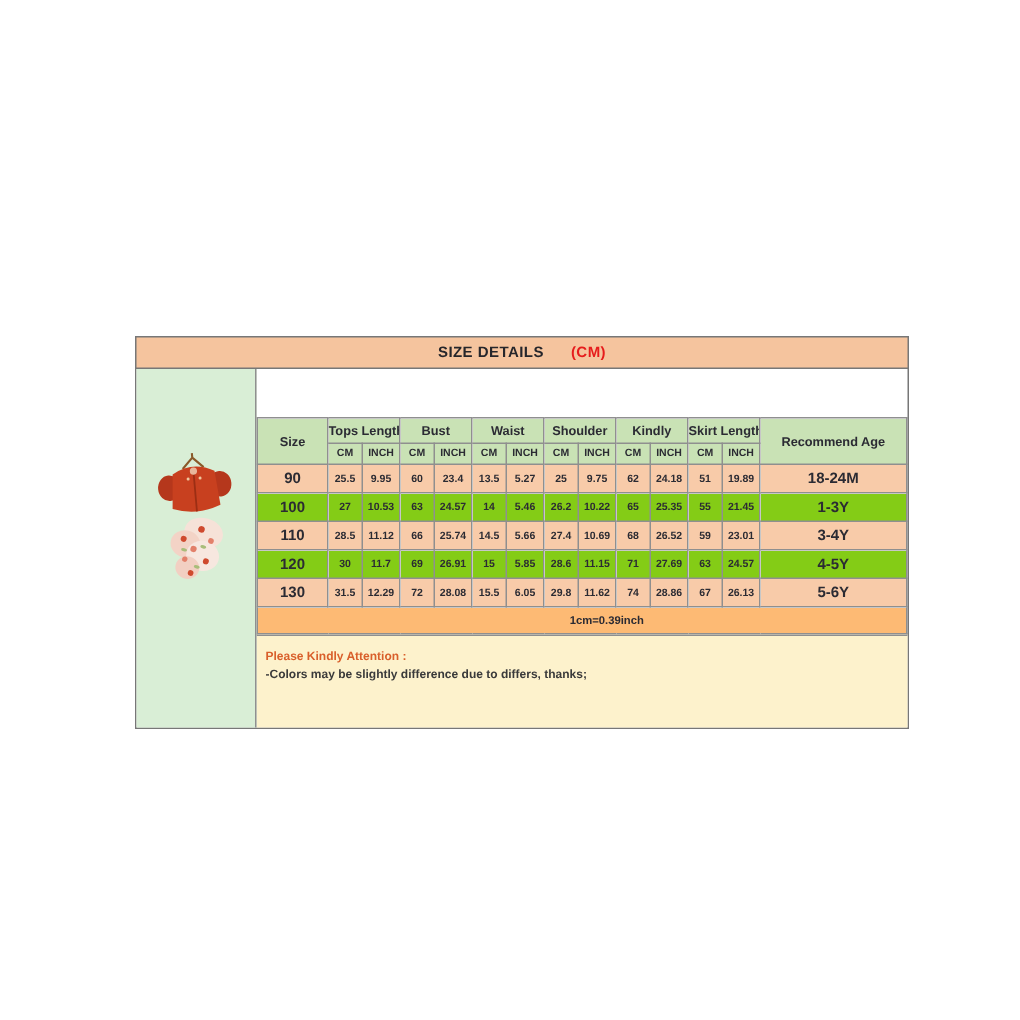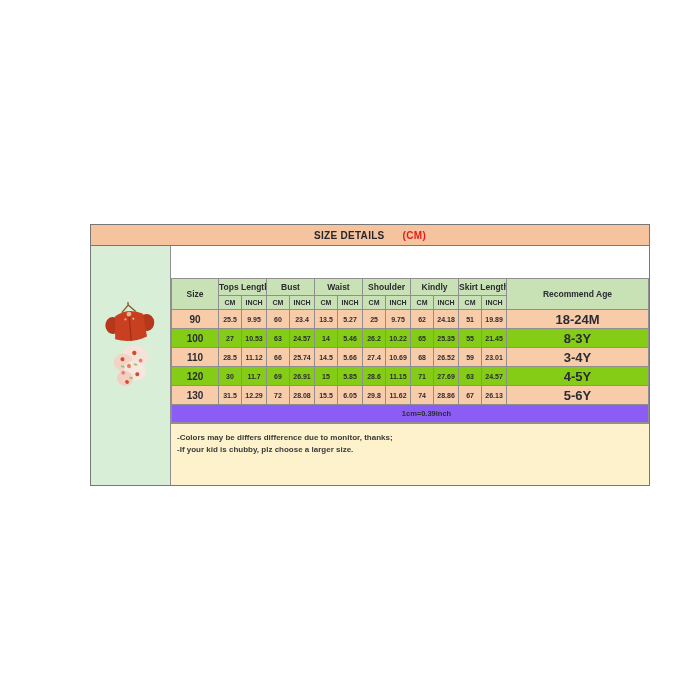--- a/index.html
+++ b/index.html
@@ -1,37 +1,37 @@
 <!DOCTYPE html>
 <html><head>
 <meta charset="utf-8">
 <style>
   html,body{margin:0;padding:0;background:#ffffff;}
   .page{position:relative;width:680px;height:680px;background:#ffffff;overflow:hidden;
         font-family:"Liberation Sans","DejaVu Sans",sans-serif;}
-  .sheet{position:absolute;left:90px;top:224px;width:560px;}
+  .sheet{position:absolute;left:90px;top:224px;width:516px;}
   .title-bar{height:20px;background:#f5c49e;border:1px solid #777777;
              display:flex;align-items:center;justify-content:center;
              font-size:10px;font-weight:bold;color:#26262b;letter-spacing:.3px;}
   .title-bar .unit{color:#e61c1c;margin-left:18px;}
   .content{display:flex;border:1px solid #777777;border-top:none;align-items:stretch;}
   .product-cell{width:79px;background:#d9eed6;border-right:1px solid #8f8f8f;position:relative;flex:none;}
   .product-cell svg{position:absolute;left:8px;top:56px;}
   .right-col{flex:1;display:flex;flex-direction:column;min-width:0;margin-top:32px;}
   table{border-collapse:collapse;width:100%;table-layout:fixed;}
   th,td{border:1px solid #8f8f8f;text-align:center;vertical-align:middle;padding:0;
         color:#2b2b33;overflow:hidden;white-space:nowrap;}
   thead tr.grp th{background:#c9e2b5;font-size:8.5px;font-weight:bold;height:16px;}
   thead tr.units th{background:#c9e2b5;font-size:7px;font-weight:bold;height:13px;}
   tbody td{font-size:7px;font-weight:bold;height:18px;}
   tbody td.size{font-size:10px;}
-  tbody td.age{font-size:13px;}
+  tbody td.age{font-size:10px;}
   tr.peach td{background:#f8cba9;}
   tr.blue td{background:#84cc16;}
-  tr.note td{background:#8b5cf6;font-size:7.5px;height:17px;padding-left:33px;}
+  tr.note td{background:#fdba74;font-size:7.5px;height:17px;padding-left:33px;}
   .attention{background:#fdf2cc;height:62px;box-sizing:border-box;border-top:1px solid #8f8f8f;
              padding:8px 6px 4px 6px;font-size:8px;font-weight:bold;color:#3a3a3a;line-height:1.5;
              text-align:left;}
   .attention .att-title{color:#d95f2b;}
 </style>
 </head>
 <body>
 
 <div class="page">
   <div class="sheet">
@@ -141,21 +141,21 @@
               <td>63</td>
               <td>24.57</td>
               <td>14</td>
               <td>5.46</td>
               <td>26.2</td>
               <td>10.22</td>
               <td>65</td>
               <td>25.35</td>
               <td>55</td>
               <td>21.45</td>
-              <td class="age">8-3Y</td>
+              <td class="age">1-3Y</td>
             </tr>
             <tr class="peach">
               <td class="size">110</td>
               <td>28.5</td>
               <td>11.12</td>
               <td>66</td>
               <td>25.74</td>
               <td>14.5</td>
               <td>5.66</td>
               <td>27.4</td>
@@ -198,20 +198,20 @@
               <td>26.13</td>
               <td class="age">5-6Y</td>
             </tr>
             <tr class="note">
               <td colspan="14">1cm=0.39inch</td>
             </tr>
           </tbody>
         </table>
 
         <div class="attention">
-          <div>-Colors may be differs difference due to monitor, thanks;</div>
-          <div>-If your kid is chubby, plz choose a larger size.</div>
+          <div class="att-title">Please Kindly Attention :</div>
+          <div>-Colors may be slightly difference due to differs, thanks;</div>
         </div>
       </div>
 
     </div>
   </div>
 </div>
 
 </body></html>

